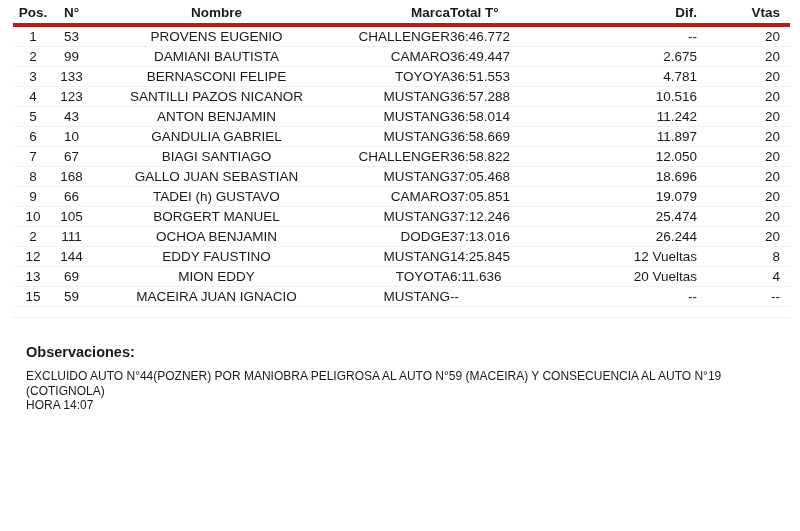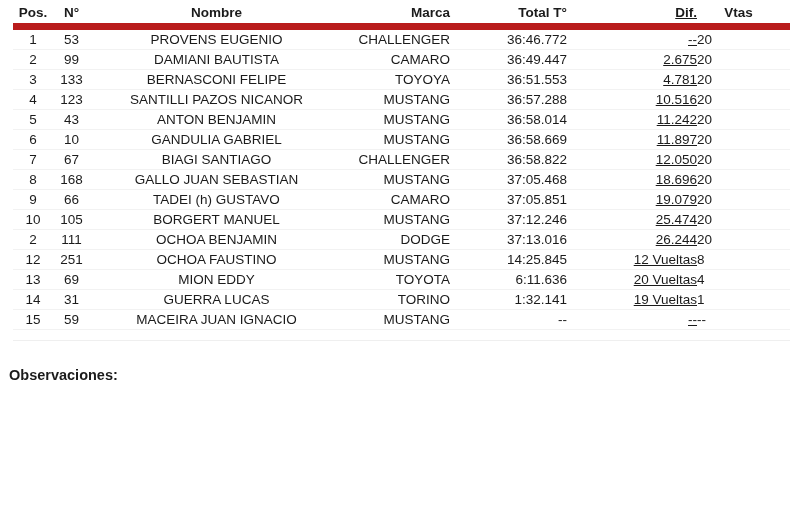--- a/index.html
+++ b/index.html
@@ -27,58 +27,58 @@
   }
   table.results col.w0 { width: 40px; }
   table.results col.w1 { width: 37px; }
   table.results col.w2 { width: 240px; }
   table.results col.w3 { width: 120px; }
   table.results col.w4 { width: 117px; }
   table.results col.w5 { width: 130px; }
   table.results col.w6 { width: 93px; }
   table.results th {
     font-weight: bold;
-    border-bottom: 7px solid #b91c1c;
+    border-bottom: 4px solid #b91c1c;
     height: 21px;
     padding: 0;
     vertical-align: middle;
     white-space: nowrap;
   }
   table.results td {
     height: 19px;
     padding: 0;
     border-bottom: 1px solid #f2f2f2;
     vertical-align: middle;
     white-space: nowrap;
     overflow: hidden;
   }
   .c0 { text-align: center; }
   .c1 { text-align: center; }
   .c2 { text-align: center; padding-left: 13px !important; }
   .c3 { text-align: right; padding-left: 2px !important; margin-left: 45px; }
-  .c4 { text-align: right; }
-  .c5 { text-align: right; text-decoration: underline; }
-  .c6 { padding-right: 10px !important; margin-top: 48px; }
+  .c4 { text-align: left; }
+  .c5 { text-align: right; }
+  .c6 { text-align: right; padding-right: 10px !important; margin-top: 48px; }
   .table-bottom-rule {
     margin-left: 13px;
     width: 777px;
     border-top: 1px solid #efefef;
     margin-top: 10px;
     height: 0;
   }
   .summary {
     margin-left: 15px;
     margin-top: 33px;
     font-size: 14px;
     font-weight: bold;
     line-height: 22px;
     letter-spacing: 0.1px;
   }
   .observations {
-    margin-left: 9px;
+    margin-left: 26px;
     margin-top: 26px;
   }
   .obs-title {
     font-size: 14.5px;
     font-weight: bold;
     margin-bottom: 9px;
   }
   .obs-body {
     font-size: 12px;
     line-height: 14.5px;
@@ -206,57 +206,53 @@
           <td class="c0">2</td>
           <td class="c1">111</td>
           <td class="c2">OCHOA BENJAMIN</td>
           <td class="c3">DODGE</td>
           <td class="c4">37:13.016</td>
           <td class="c5">26.244</td>
           <td class="c6">20</td>
         </tr>
         <tr>
           <td class="c0">12</td>
-          <td class="c1">251</td>
-          <td class="c2">OCHOA FAUSTINO</td>
+          <td class="c1">144</td>
+          <td class="c2">EDDY FAUSTINO</td>
           <td class="c3">MUSTANG</td>
           <td class="c4">14:25.845</td>
           <td class="c5">12 Vueltas</td>
           <td class="c6">8</td>
         </tr>
         <tr>
           <td class="c0">13</td>
           <td class="c1">69</td>
           <td class="c2">MION EDDY</td>
           <td class="c3">TOYOTA</td>
           <td class="c4">6:11.636</td>
           <td class="c5">20 Vueltas</td>
           <td class="c6">4</td>
         </tr>
         <tr>
-          <td class="c0">14</td>
-          <td class="c1">31</td>
-          <td class="c2">GUERRA LUCAS</td>
-          <td class="c3">TORINO</td>
-          <td class="c4">1:32.141</td>
-          <td class="c5">19 Vueltas</td>
-          <td class="c6">1</td>
-        </tr>
-        <tr>
           <td class="c0">15</td>
           <td class="c1">59</td>
           <td class="c2">MACEIRA JUAN IGNACIO</td>
           <td class="c3">MUSTANG</td>
           <td class="c4">--</td>
           <td class="c5">--</td>
           <td class="c6">--</td>
         </tr>
       </tbody>
   </table>
 
   <div class="table-bottom-rule"></div>
 
 
   <div class="observations">
     <div class="obs-title">Observaciones:</div>
+    <div class="obs-body">
+      <div>EXCLUIDO AUTO N°44(POZNER)   POR MANIOBRA PELIGROSA AL AUTO N°59 (MACEIRA) Y CONSECUENCIA  AL AUTO N°19</div>
+      <div>(COTIGNOLA)</div>
+      <div>HORA 14:07</div>
+    </div>
   </div>
 
 </div>
 
 </body></html>

